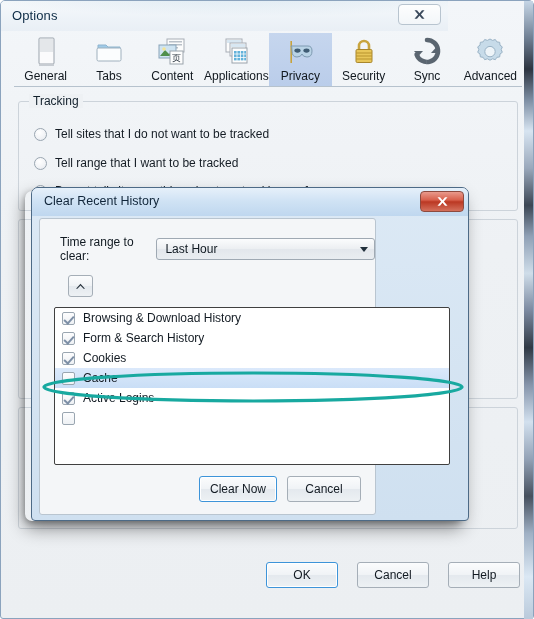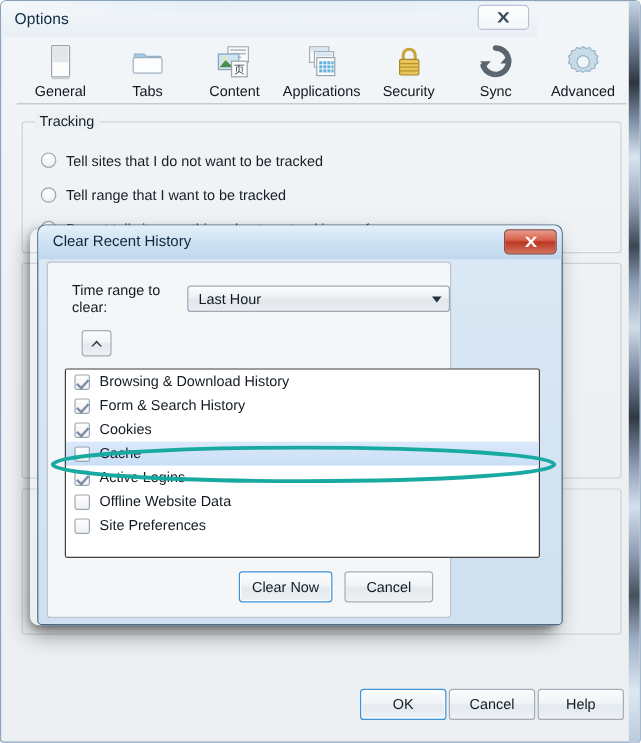--- a/index.html
+++ b/index.html
@@ -79,21 +79,21 @@
     border: 1px solid #ccd3da;
     border-radius: 3px;
     background: transparent;
   }
   .groupbox > .legend {
     position: absolute; top: -8px; left: 10px;
     background: #eef1f4;
     padding: 0 4px;
     font-size: 12px; color: #12202c;
   }
-  .radio-row { position: absolute; display:flex; gap:8px; }
+  .radio-row { position: absolute; display:flex; align-items:center; gap:8px; }
   .radio {
     width: 13px; height: 13px; border-radius: 50%;
     border: 1px solid #9aa6b1;
     background: radial-gradient(circle at 40% 32%, #ffffff 0%, #f0f2f5 62%, #dfe4ea 100%);
     flex: none;
   }
   .radio.checked::after {
     content:""; display:block;
     width:5px; height:5px; margin:3px auto 0;
     border-radius:50%; background:#3a4a58;
@@ -112,21 +112,21 @@
     font-size: 12px; color:#111a22;
     justify-content: space-between;
   }
   .combo .arrow {
     width:0;height:0;margin-left:8px;
     border-left:4px solid transparent;border-right:4px solid transparent;
     border-top:5px solid #21303c;
   }
 
   
-  #options-buttons { position: absolute; right: 13px; bottom: 18px; display:flex; gap:2px;justify-content:space-between; }
+  #options-buttons { position: absolute; right: 13px; bottom: 30px; display:flex; gap:19px;justify-content:space-between; }
   .btn {
     min-width: 72px; height: 26px;
     border: 1px solid #a5aeb7; border-radius: 3px;
     background: linear-gradient(180deg,#fbfcfd 0%,#f0f3f6 48%,#e4e9ee 52%,#edf1f4 100%);
     display:flex; align-items:center; justify-content:center;
     font-size: 12px; color:#121a22;
   }
   .btn.default {
     border: 1px solid #3d94d9;
     box-shadow: inset 0 0 0 1px #ffffff;
@@ -311,20 +311,31 @@
             <rect x="15" y="21.8" width="2.6" height="2.6"></rect>
               <rect x="18.4" y="21.8" width="2.6" height="2.6"></rect>
             <rect x="21.8" y="21.8" width="2.6" height="2.6"></rect>
               <rect x="25.2" y="21.8" width="1.8" height="2.6"></rect>
           </g>
         </svg>
       </span>
       <span class="lbl">Applications</span>
     </div>
 
+    <div class="tab selected">
+      <span class="ico">
+        <svg width="32" height="32" viewBox="0 0 32 32">
+          <rect x="6.4" y="5" width="1.6" height="22" fill="#c8a33c"></rect>
+          <path d="M7 10 h17 q4 0 4 5 q0 6 -5 6 q-4 0 -5 -3 q-1 3 -5 3 q-5 0 -5 -6 q0 -5 -1 -5 z" fill="#b9d3e6" stroke="#7e9ab1" stroke-width="1"></path>
+          <ellipse cx="13.5" cy="14.6" rx="3.1" ry="2.1" fill="#3f5c74"></ellipse>
+          <ellipse cx="22.5" cy="14.6" rx="3.1" ry="2.1" fill="#3f5c74"></ellipse>
+        </svg>
+      </span>
+      <span class="lbl">Privacy</span>
+    </div>
 
     <div class="tab">
       <span class="ico">
         <svg width="28" height="32" viewBox="0 0 28 32">
           <path d="M9 14 v-4 a5 5 0 0 1 10 0 v4" fill="none" stroke="#c9a53f" stroke-width="2.6"></path>
           <rect x="6" y="13.5" width="16" height="13" rx="1.2" fill="#e8c659" stroke="#a8862c"></rect>
           <g stroke="#b8932f" stroke-width="1">
             <line x1="6" y1="17" x2="22" y2="17"></line>
             <line x1="6" y1="20" x2="22" y2="20"></line>
             <line x1="6" y1="23" x2="22" y2="23"></line>
@@ -444,25 +455,20 @@
         <div class="check-row selected">
           <span class="cb"></span>
           <span class="txt">Cache</span>
         </div>
         <div class="check-row">
           <span class="cb checked"></span>
           <span class="txt">Active Logins</span>
         </div>
         <div class="check-row">
           <span class="cb"></span>
-          <span class="txt">Offline Website Data</span>
-        </div>
-        <div class="check-row">
-          <span class="cb"></span>
-          <span class="txt">Site Preferences</span>
         </div>
       </div>
 
       <div id="modal-buttons">
         <div class="btn default" style="min-width:78px;">Clear Now</div>
         <div class="btn" style="min-width:74px;">Cancel</div>
       </div>
 
     </div>
   </div>

